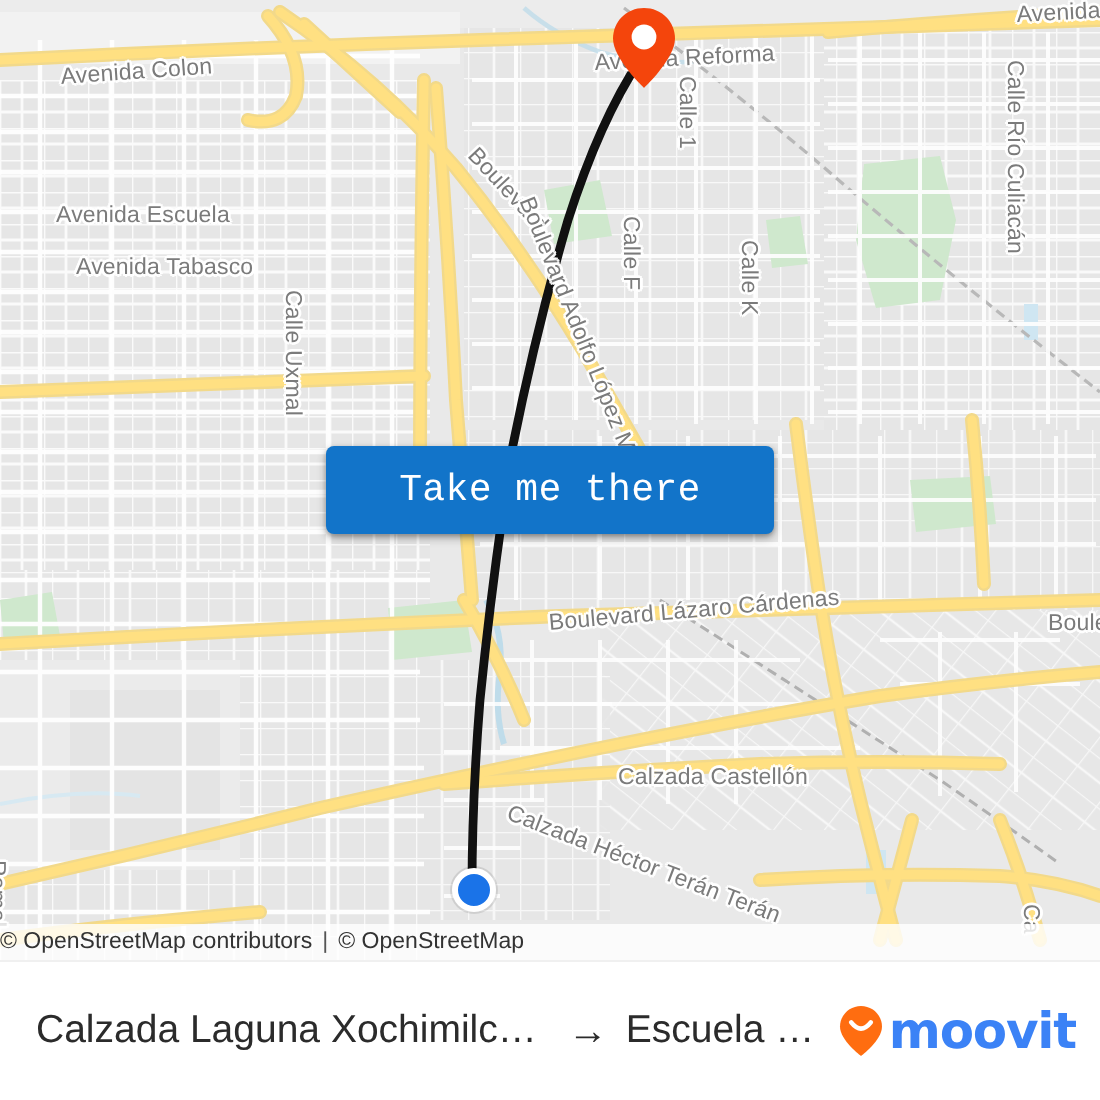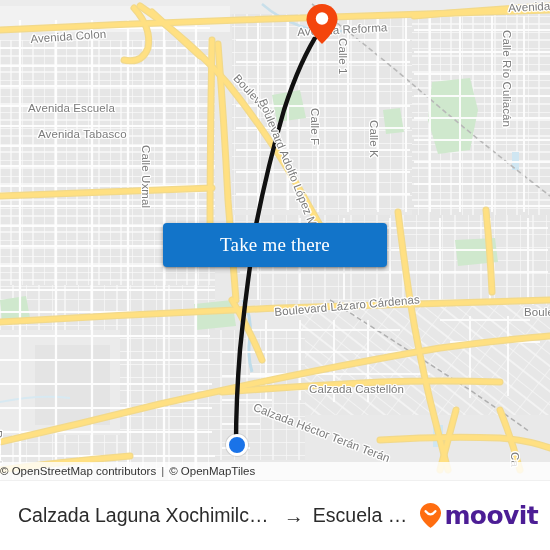--- a/index.html
+++ b/index.html
@@ -25,21 +25,21 @@
        0 1.4px 0 rgba(255,255,255,.95), 0 -1.4px 0 rgba(255,255,255,.95),
        1px 1px 0 rgba(255,255,255,.95), -1px -1px 0 rgba(255,255,255,.95),
        1px -1px 0 rgba(255,255,255,.95), -1px 1px 0 rgba(255,255,255,.95);
     pointer-events:none;
     letter-spacing:.1px;
   }
   
   #take-me-there{
     position:absolute;left:163px;top:223px;width:224px;height:44px;
     background:#1274c9;color:#fff;border:none;border-radius:4px;
-    font-family:Liberation Serif, serif;font-size:19px;
+    font-family:Liberation Mono, monospace;font-size:19px;
     letter-spacing:.2px;
     cursor:pointer;
     box-shadow:0 2px 5px rgba(0,0,0,.30),0 1px 2px rgba(0,0,0,.22);
     display:flex;align-items:center;justify-content:center;
   }
   
   #attribution{
     position:absolute;left:0;top:462px;width:550px;height:18px;
     background:rgba(255,255,255,.80);
     display:flex;align-items:center;
@@ -54,21 +54,21 @@
     border-top:1px solid #f0f0f0;
   }
   #trip-origin,#trip-destination{
     font-size:19.5px;color:#2b2b2b;white-space:nowrap;overflow:hidden;
   }
   #trip-origin{max-width:275px;text-overflow:ellipsis;}
   #trip-destination{max-width:125px;text-overflow:ellipsis;}
   #trip-arrow{margin:0 9px;font-size:20px;color:#2b2b2b;line-height:1;}
   #moovit-logo{margin-left:auto;display:flex;align-items:center;gap:2px;}
   #moovit-wordmark{
-    font-size:25px;font-weight:bold;color:#4c1d95;letter-spacing:-.6px;
+    font-size:25px;font-weight:bold;color:#3b82f6;letter-spacing:-.6px;
     font-family:"DejaVu Sans", sans-serif;
   }
 </style>
 </head>
 <body>
 
 <div id="app">
 
   <div id="map">
 
@@ -302,21 +302,21 @@
                 box-shadow:0 0 0 1px rgba(0,0,0,.10);box-sizing:border-box;">
     </div>
 
     <button id="take-me-there">
       <span>Take me there</span>
     </button>
 
     <div id="attribution">
       <span>© OpenStreetMap contributors</span>
       <span class="sep">|</span>
-      <span>© OpenMapTiles</span>
+      <span>© OpenStreetMap</span>
     </div>
   </div>
 
   <div id="bottom-bar">
     <span id="trip-origin">Calzada Laguna Xochimilco / Boule...</span>
     <span id="trip-arrow">→</span>
     <span id="trip-destination">Escuela De E...</span>
 
     <div id="moovit-logo">
       <span style="display:inline-block;line-height:0;">

